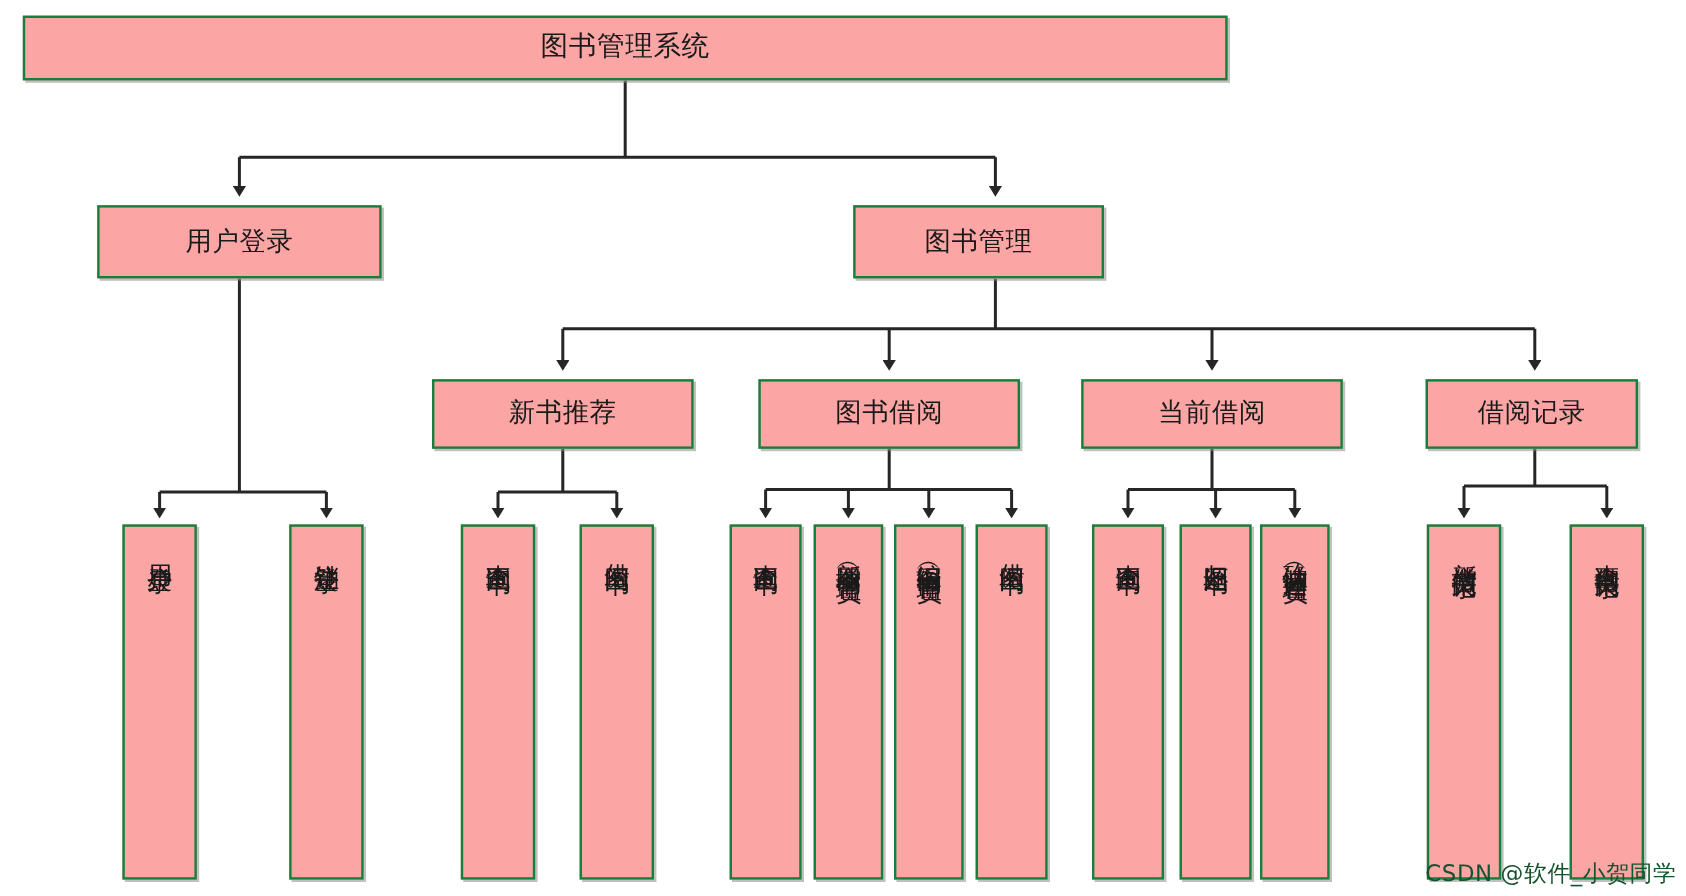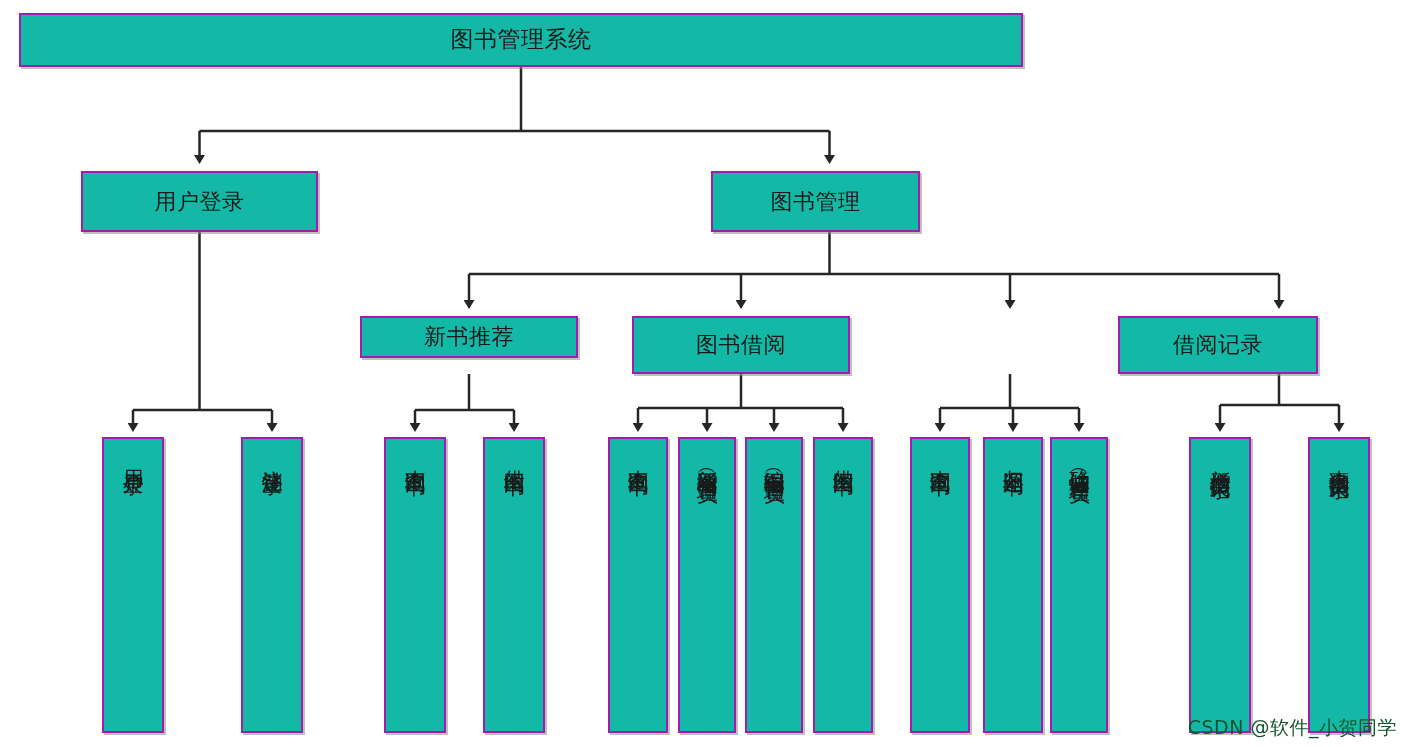--- a/index.html
+++ b/index.html
@@ -22,22 +22,22 @@
     position: absolute;
     left: 0;
     top: 0;
     width: 1405px;
     height: 747px;
     pointer-events: none;
   }
   .node {
     position: absolute;
     box-sizing: border-box;
-    background: #14b8a6;
-    border: 2px solid #a21caf;
+    background: #fca5a5;
+    border: 2px solid #15803d;
     display: flex;
     align-items: center;
     justify-content: center;
     box-shadow: 2px 2px 0 rgba(140,140,140,0.55);
   }
   .node .lbl {
     color: #1a1a1a;
     font-size: 22px;
     line-height: 1.18;
     letter-spacing: 0.5px;
@@ -135,27 +135,30 @@
     <span class="lbl">图书管理系统</span>
   </div>
 
   <div class="node" style="left:81px; top:171px; width:237px; height:61px;">
     <span class="lbl">用户登录</span>
   </div>
   <div class="node" style="left:711px; top:171px; width:209px; height:61px;">
     <span class="lbl">图书管理</span>
   </div>
 
-  <div class="node" style="left:360px; top:316px; width:218px; height:42px;">
+  <div class="node" style="left:360px; top:316px; width:218px; height:58px;">
     <span class="lbl">新书推荐</span>
   </div>
   <div class="node" style="left:632px; top:316px; width:218px; height:58px;">
     <span class="lbl">图书借阅</span>
   </div>
-  <div class="node" style="left:1118px; top:316px; width:200px; height:58px;">
+  <div class="node" style="left:901px; top:316px; width:218px; height:58px;">
+    <span class="lbl">当前借阅</span>
+  </div>
+  <div class="node" style="left:1188px; top:316px; width:177px; height:58px;">
     <span class="lbl">借阅记录</span>
   </div>
 
   <div class="node vertical" style="left:102px; top:437px; width:62px; height:296px;">
     <span class="lbl">用户登录</span>
   </div>
   <div class="node vertical" style="left:241px; top:437px; width:62px; height:296px;">
     <span class="lbl">注销登录</span>
   </div>
 

